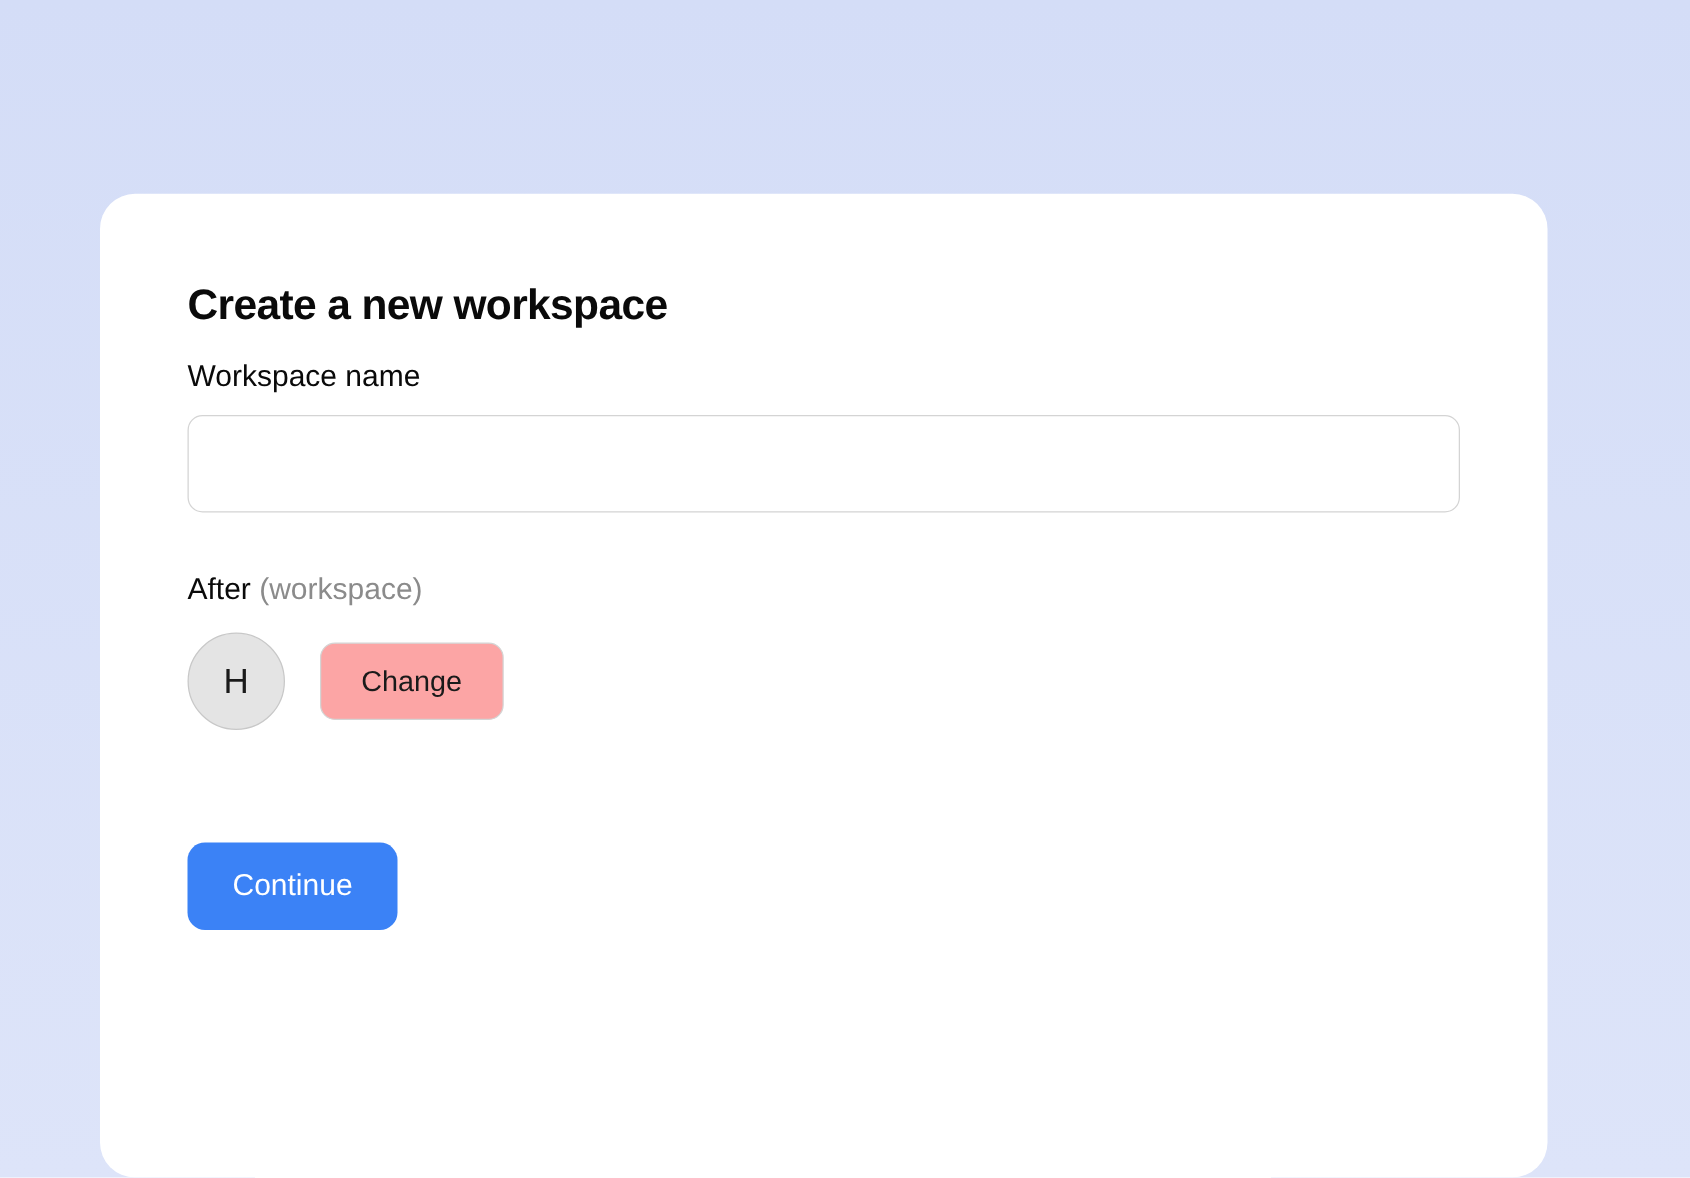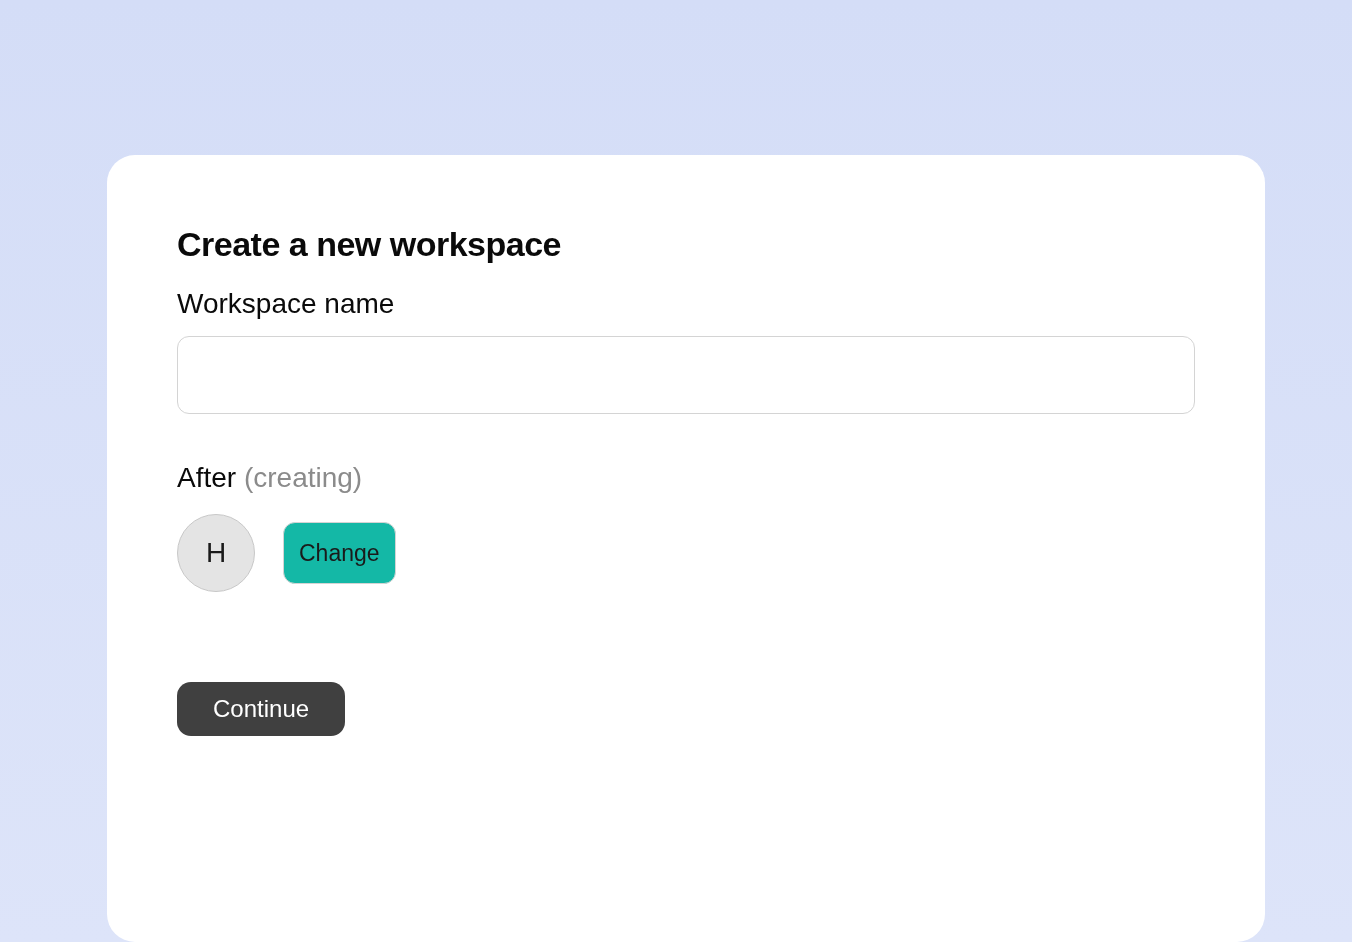--- a/index.html
+++ b/index.html
@@ -17,41 +17,40 @@
       padding-left: 80px;
       padding-right: 114px;
     }
     
     .card {
       background: #ffffff;
       border-radius: 28px;
       padding: 70px 70px 60px 70px;
       width: 100%;
       min-height: 787px;
-      margin-left: 27px;
     }
     
     .title {
       font-size: 34px;
       font-weight: 700;
       color: #0a0a0a;
       letter-spacing: -0.5px;
       margin-bottom: 24px;
     }
     
     .description {
       font-size: 25px;
       color: #8b8b8b;
       line-height: 1.5;
       margin-bottom: 56px;
       max-width: 1000px;
     }
     
     .field-label {
-      font-size: 28px;
+      font-size: 24px;
       color: #0a0a0a;
       margin-bottom: 16px;
       display: block;
     }
     
     .optional {
       color: #8b8b8b;
     }
     
     .text-input {
@@ -84,53 +83,53 @@
       border: 1px solid #c8c8c8;
       display: flex;
       align-items: center;
       justify-content: center;
       font-size: 28px;
       color: #1a1a1a;
     }
     
     .change-button {
       height: 62px;
-      padding: 0 15px;
-      background: #14b8a6;
+      padding: 0 32px;
+      background: #fca5a5;
       border: 1px solid #d4d4d4;
       border-radius: 12px;
       font-size: 23px;
       color: #1a1a1a;
       cursor: pointer;
     }
     
     .continue-button {
-      height: 54px;
+      height: 70px;
       padding: 0 36px;
-      background: #404040;
+      background: #3b82f6;
       border: none;
       border-radius: 14px;
       font-size: 24px;
       color: #ffffff;
       cursor: pointer;
       font-weight: 500;
     }
   </style>
 </head>
 <body>
 
 <div class="card">
   <h1 class="title">Create a new workspace</h1>
   
   <label class="field-label">Workspace name</label>
   <input type="text" class="text-input" value="" style="">
   
   <div class="logo-section">
     <label class="field-label">
-      <span>After </span><span class="optional">(creating)</span>
+      <span>After </span><span class="optional">(workspace)</span>
     </label>
     <div class="logo-row">
       <div class="avatar">H</div>
       <button class="change-button">Change</button>
     </div>
   </div>
   
   <button class="continue-button">Continue</button>
 </div>
 

